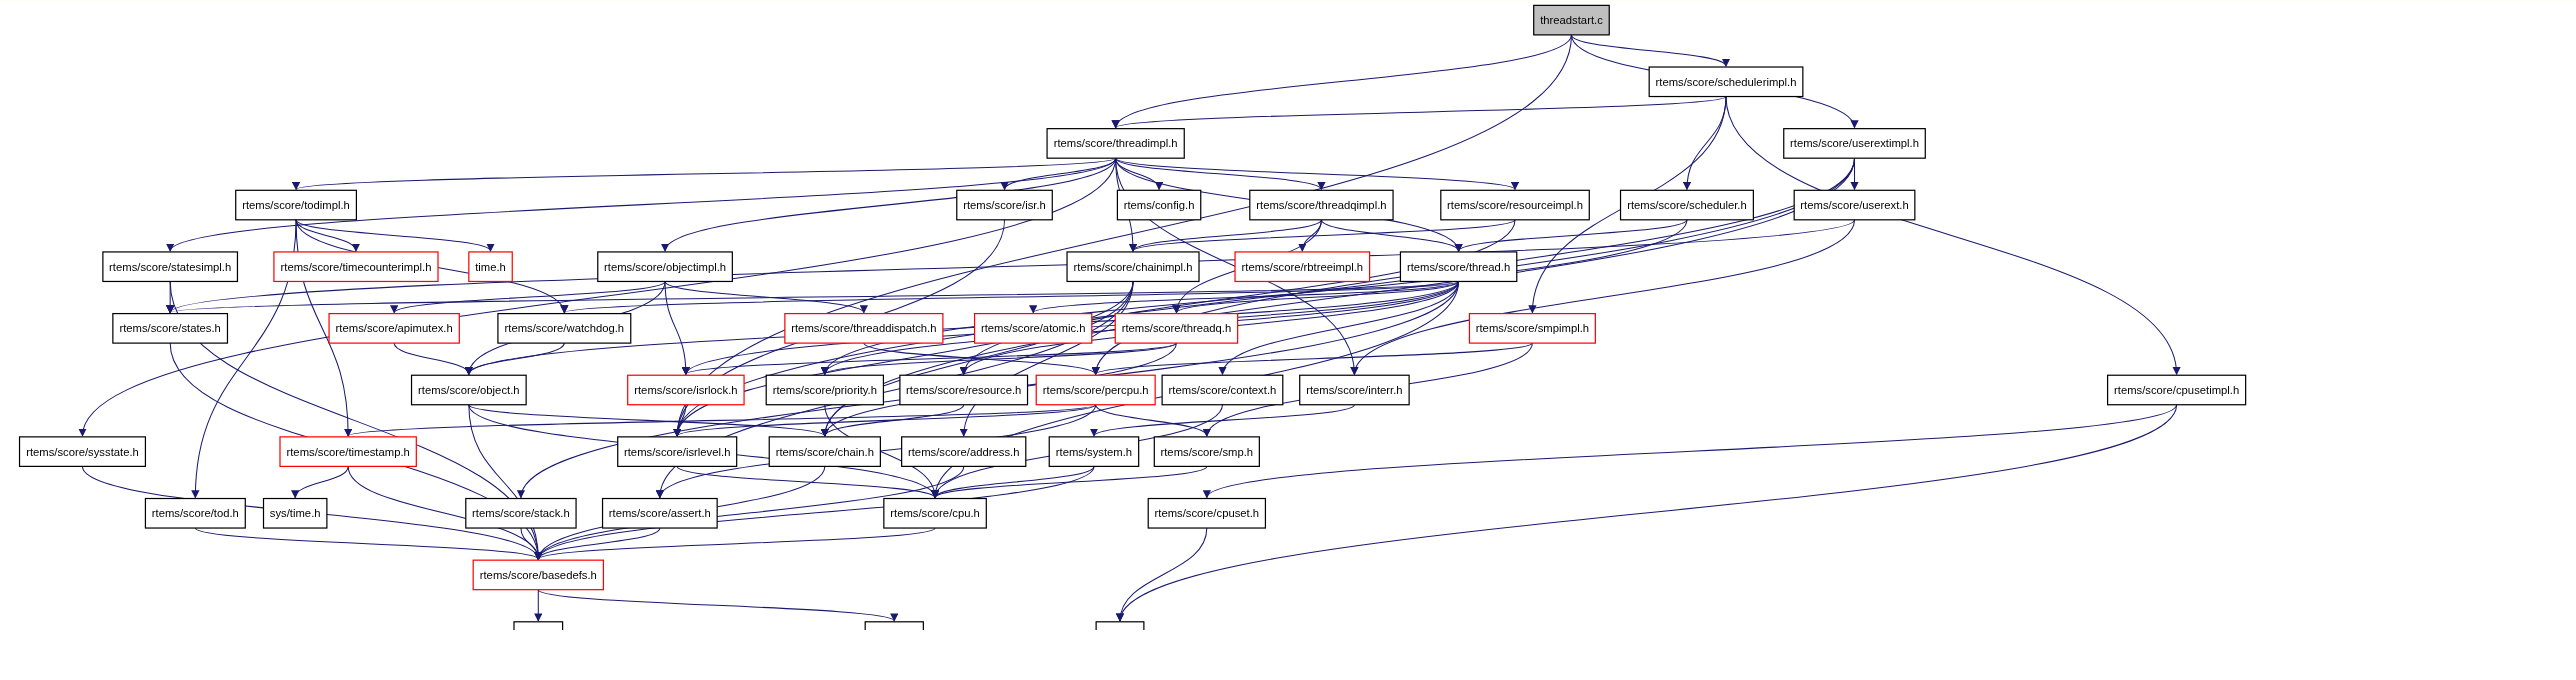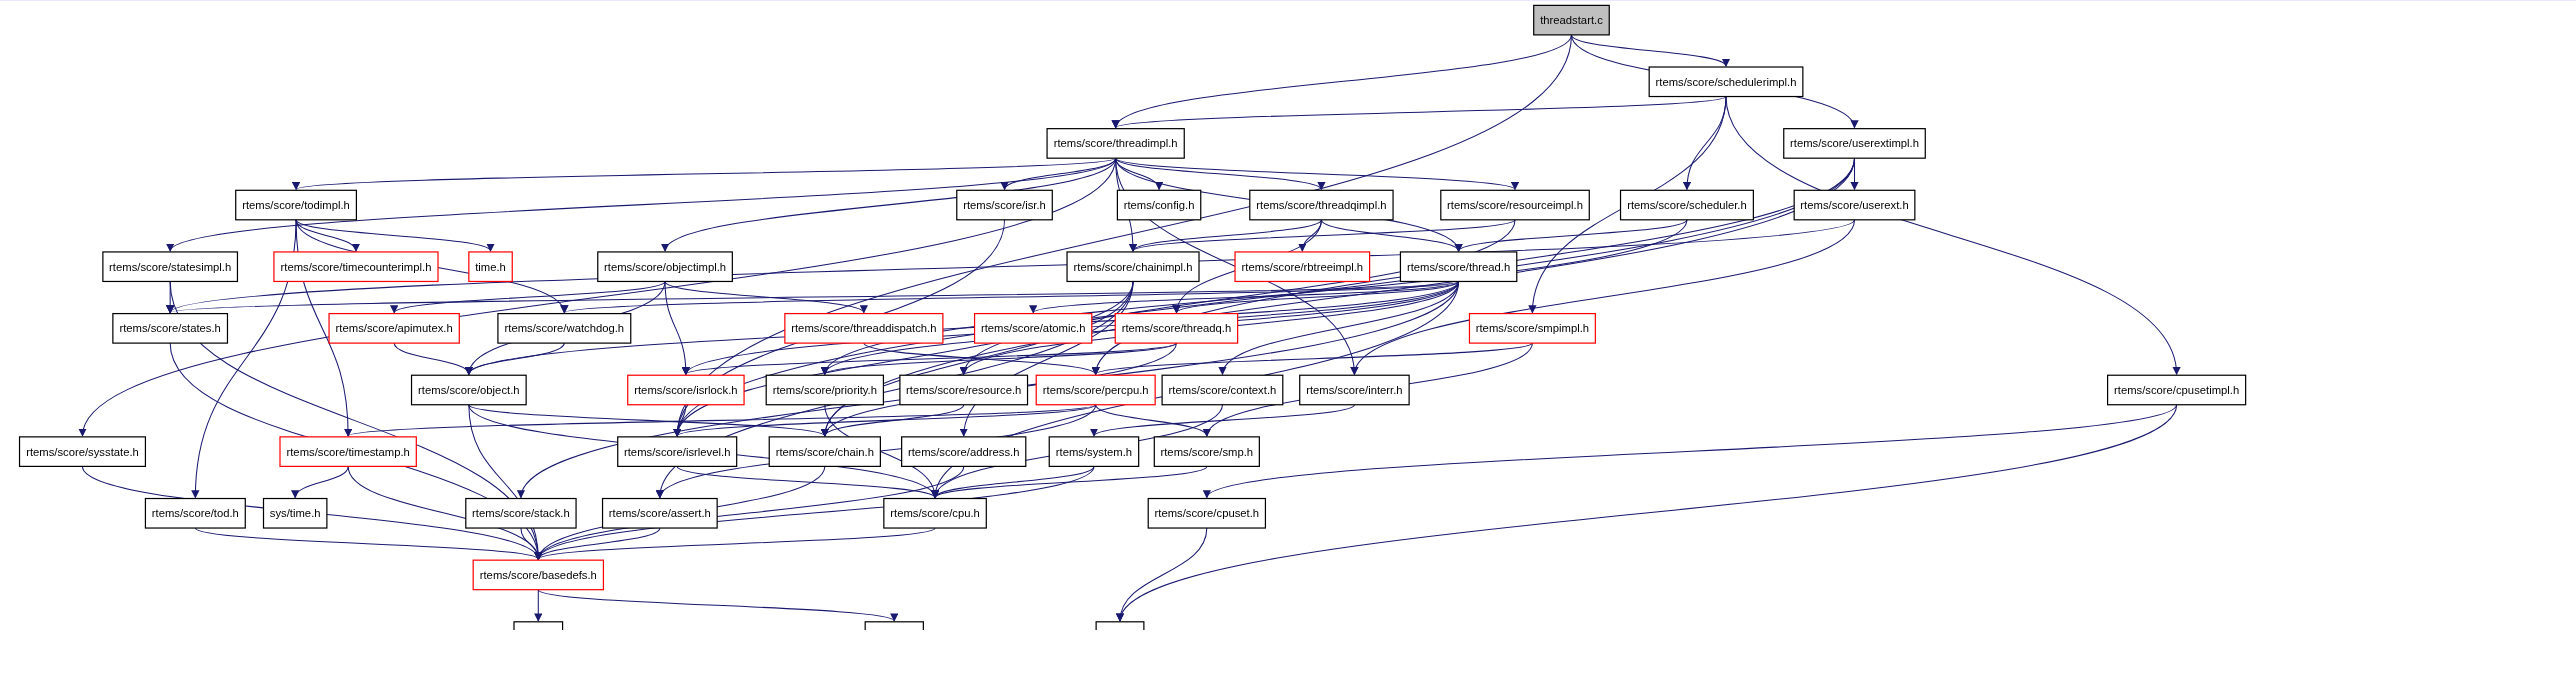--- a/index.html
+++ b/index.html
@@ -4,21 +4,21 @@
 <style>
   html, body {
     margin: 0;
     padding: 0;
     background: #ffffff;
   }
   .canvas {
     position: relative;
     width: 2576px;
     height: 630px;
-    background: #8b5cf6;
+    background: #fef9c3;
     overflow: hidden;
     text-align: center;
   }
   svg { display: block; }
   .node-label {
     font-family: "Liberation Sans", "DejaVu Sans", sans-serif;
     font-size: 13px;
   }
 </style>
 </head>

